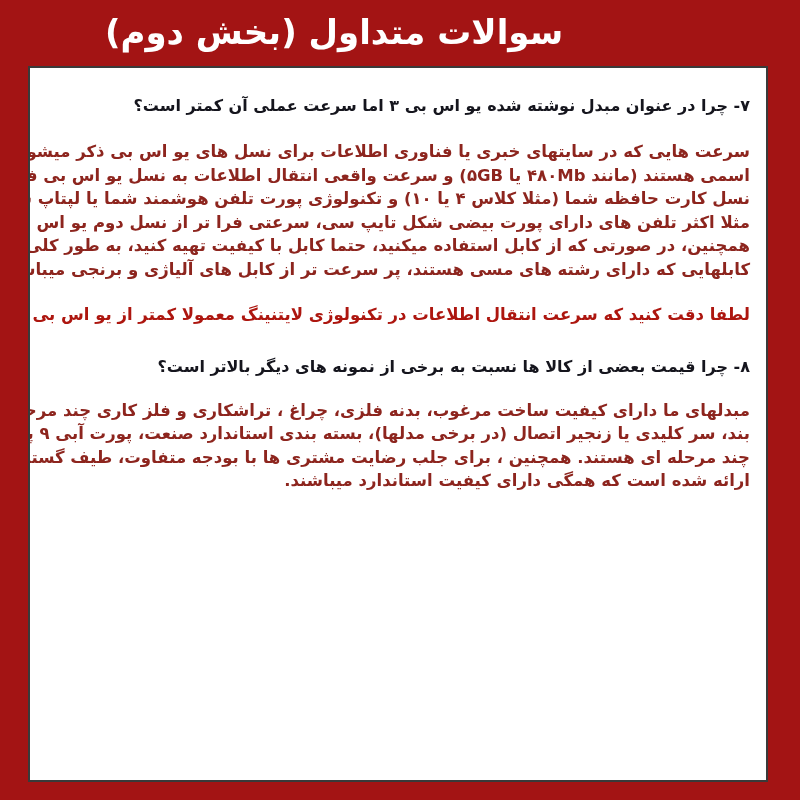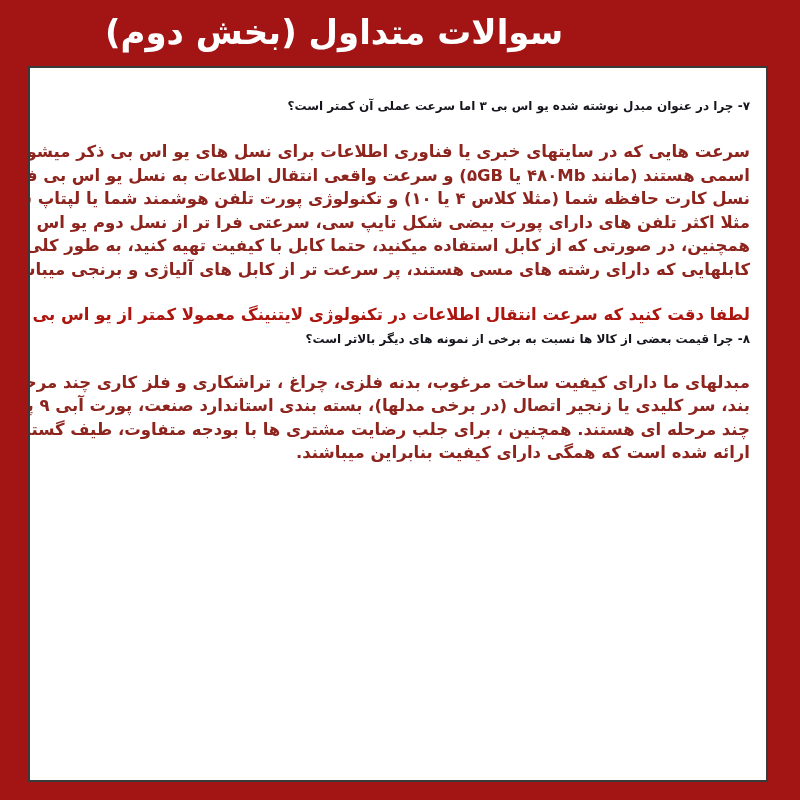--- a/index.html
+++ b/index.html
@@ -38,27 +38,27 @@
     overflow: hidden;
   }
 
   .content {
     padding: 0 16px 0 10px;
   }
 
   .question {
     color: #15151d;
     font-weight: 700;
-    font-size: 12px;
+    font-size: 16px;
     text-align: right;
     white-space: nowrap;
     line-height: 24px;
   }
   .q7 { margin-top: 26px; }
-  .q8 { margin-top: 0; }
+  .q8 { margin-top: 28px; }
 
   .answer {
     margin-top: 22px;
   }
   .answer .line {
     color: #8d251e;
     font-weight: 700;
     font-size: 16.5px;
     line-height: 23.5px;
     text-align: right;
@@ -99,17 +99,17 @@
     </div>
 
     <div class="note">لطفا دقت کنید که سرعت انتقال اطلاعات در تکنولوژی لایتنینگ معمولا کمتر از یو اس بی سی میباشد.</div>
 
     <div class="question q8">۸- چرا قیمت بعضی از کالا ها نسبت به برخی از نمونه های دیگر بالاتر است؟</div>
 
     <div class="answer answer2">
       <div class="line">مبدلهای ما دارای کیفیت ساخت مرغوب، بدنه فلزی، چراغ ، تراشکاری و فلز کاری چند مرحله ای،</div>
       <div class="line">بند، سر کلیدی یا زنجیر اتصال (در برخی مدلها)، بسته بندی استاندارد صنعت، پورت آبی ۹ پین، و کنترل کیفیت</div>
       <div class="line">چند مرحله ای هستند. همچنین ، برای جلب رضایت مشتری ها با بودجه متفاوت، طیف گسترده ای از محصولات</div>
-      <div class="line">ارائه شده است که همگی دارای کیفیت بنابراین میباشند.</div>
+      <div class="line">ارائه شده است که همگی دارای کیفیت استاندارد میباشند.</div>
     </div>
 
   </div>
 </div>
 
 </body></html>

